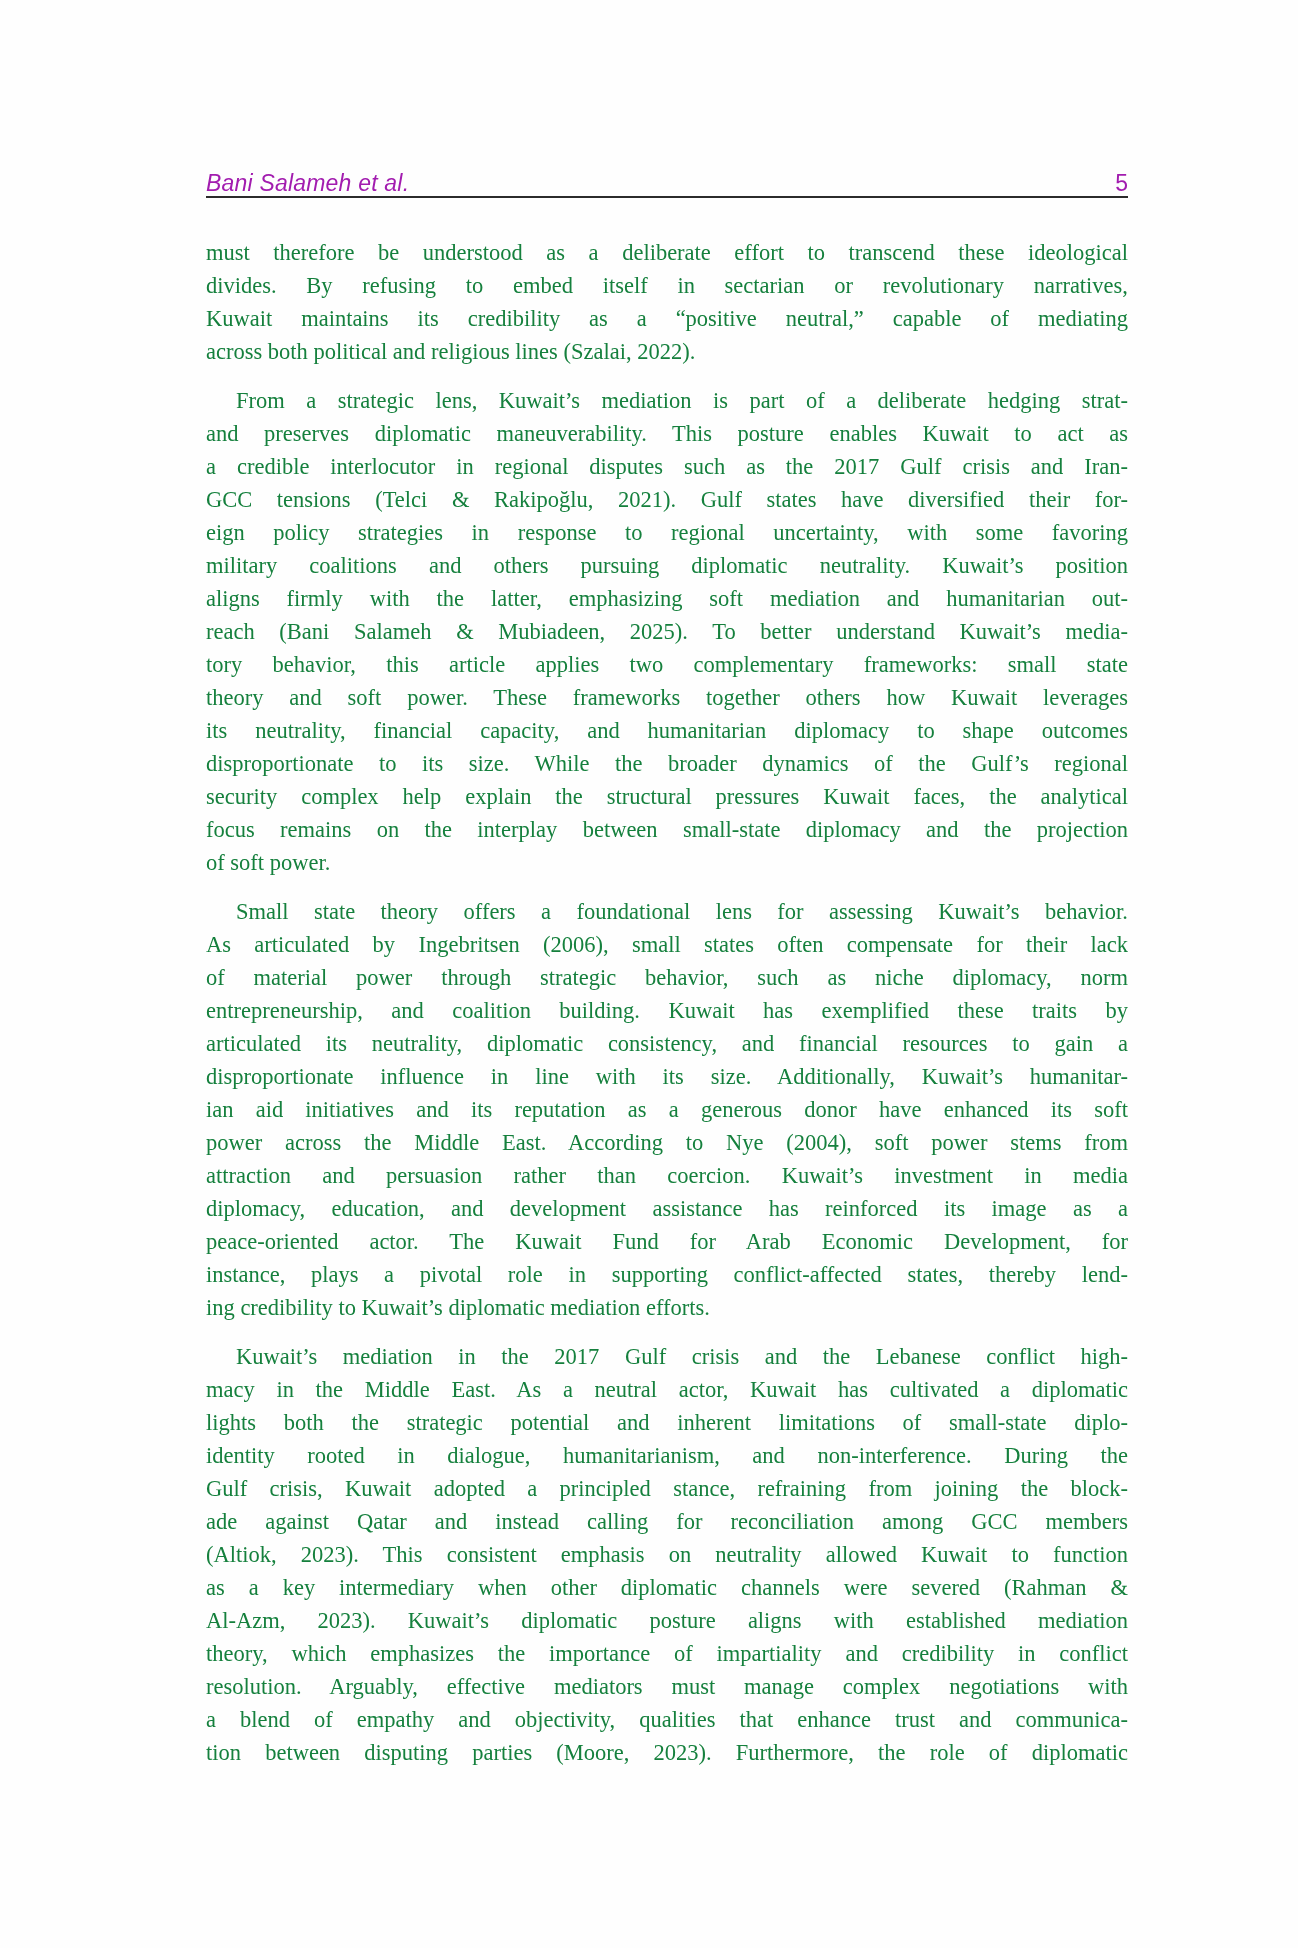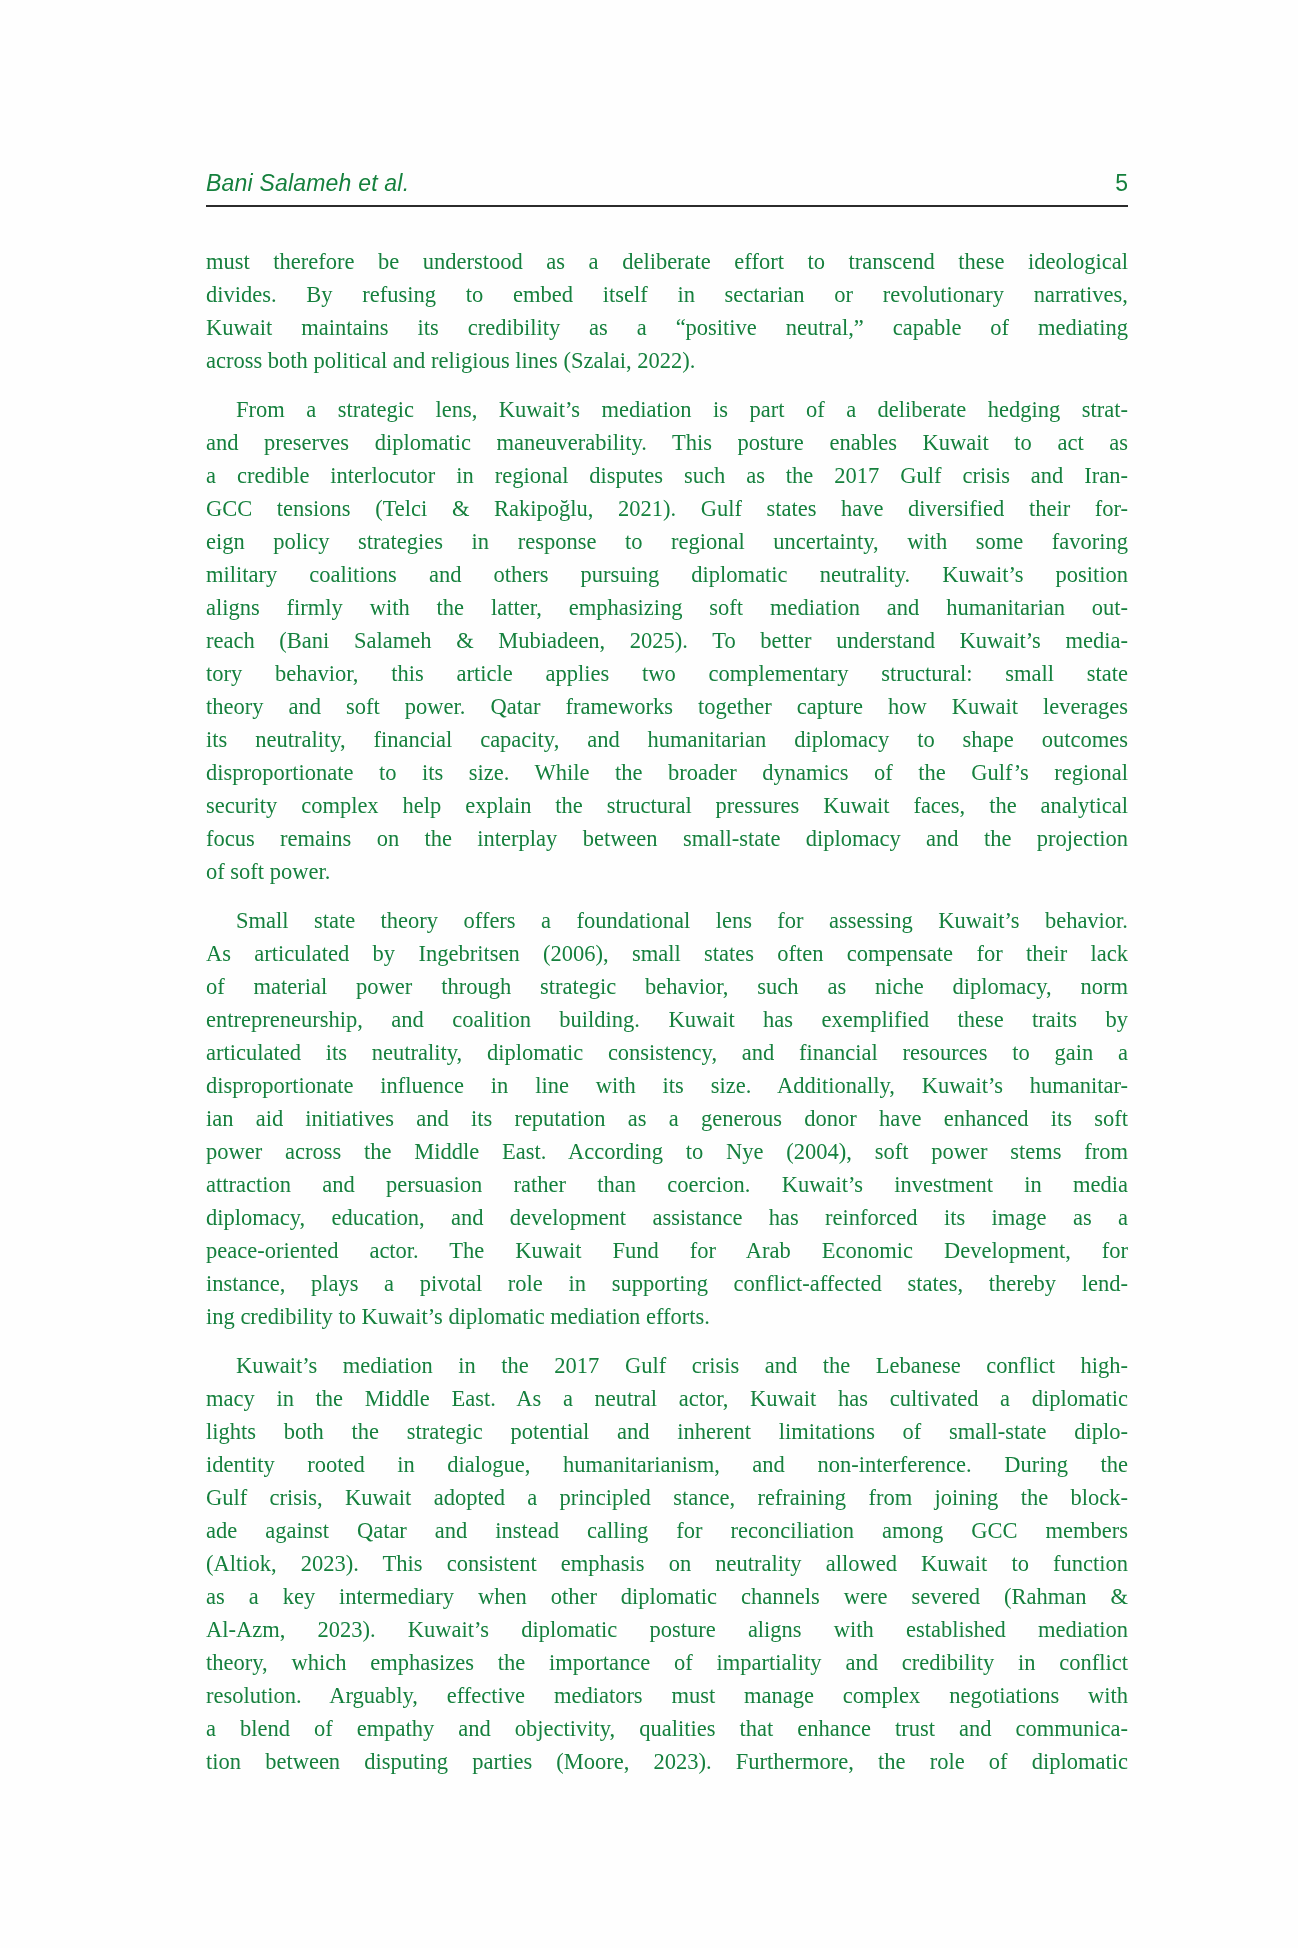--- a/index.html
+++ b/index.html
@@ -20,23 +20,22 @@
     top: 170px;
     width: 922px;
   }
   .running-header {
     display: flex;
     justify-content: space-between;
     align-items: baseline;
     font-family: "Liberation Sans", sans-serif;
     font-size: 23px;
     line-height: 26px;
-    color: #15803d;
+    color: #a21caf;
     border-bottom: 2px solid #2b2b2b;
-    padding-bottom: 9px;
   }
   .running-author {
     font-style: italic;
     letter-spacing: 0.2px;
   }
   .page-number {
     font-style: normal;
   }
   .body-text {
     margin-top: 38px;
@@ -79,22 +78,22 @@
         </div>
         <div class="para">
           <div class="line indent">From a strategic lens, Kuwait’s mediation is part of a deliberate hedging strat-</div>
           <div class="line">and preserves diplomatic maneuverability. This posture enables Kuwait to act as</div>
           <div class="line">a credible interlocutor in regional disputes such as the 2017 Gulf crisis and Iran-</div>
           <div class="line">GCC tensions (Telci &amp; Rakipoğlu, 2021). Gulf states have diversified their for-</div>
           <div class="line">eign policy strategies in response to regional uncertainty, with some favoring</div>
           <div class="line">military coalitions and others pursuing diplomatic neutrality. Kuwait’s position</div>
           <div class="line">aligns firmly with the latter, emphasizing soft mediation and humanitarian out-</div>
           <div class="line">reach (Bani Salameh &amp; Mubiadeen, 2025). To better understand Kuwait’s media-</div>
-          <div class="line">tory behavior, this article applies two complementary structural: small state</div>
-          <div class="line">theory and soft power. Qatar frameworks together capture how Kuwait leverages</div>
+          <div class="line">tory behavior, this article applies two complementary frameworks: small state</div>
+          <div class="line">theory and soft power. These frameworks together others how Kuwait leverages</div>
           <div class="line">its neutrality, financial capacity, and humanitarian diplomacy to shape outcomes</div>
           <div class="line">disproportionate to its size. While the broader dynamics of the Gulf’s regional</div>
           <div class="line">security complex help explain the structural pressures Kuwait faces, the analytical</div>
           <div class="line">focus remains on the interplay between small-state diplomacy and the projection</div>
           <div class="line end">of soft power.</div>
         </div>
         <div class="para">
           <div class="line indent">Small state theory offers a foundational lens for assessing Kuwait’s behavior.</div>
           <div class="line">As articulated by Ingebritsen (2006), small states often compensate for their lack</div>
           <div class="line">of material power through strategic behavior, such as niche diplomacy, norm</div>

